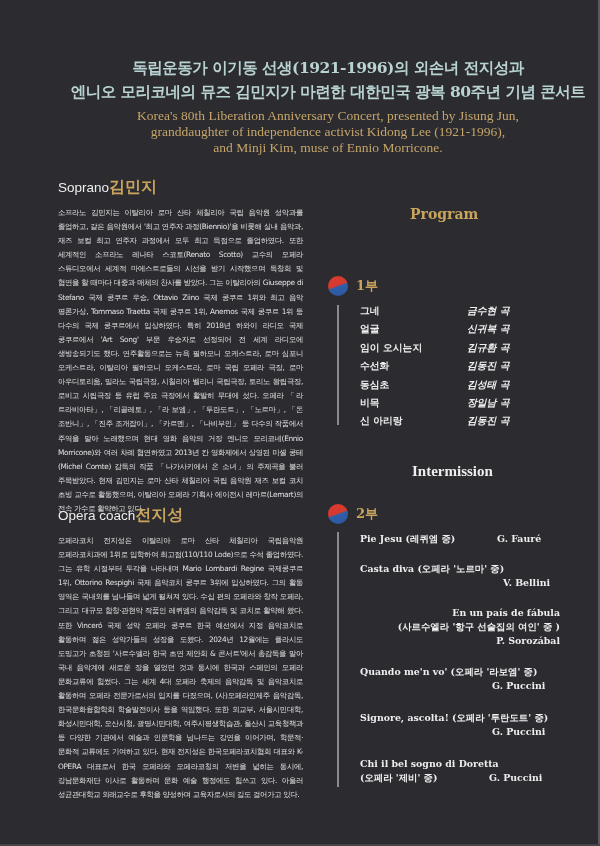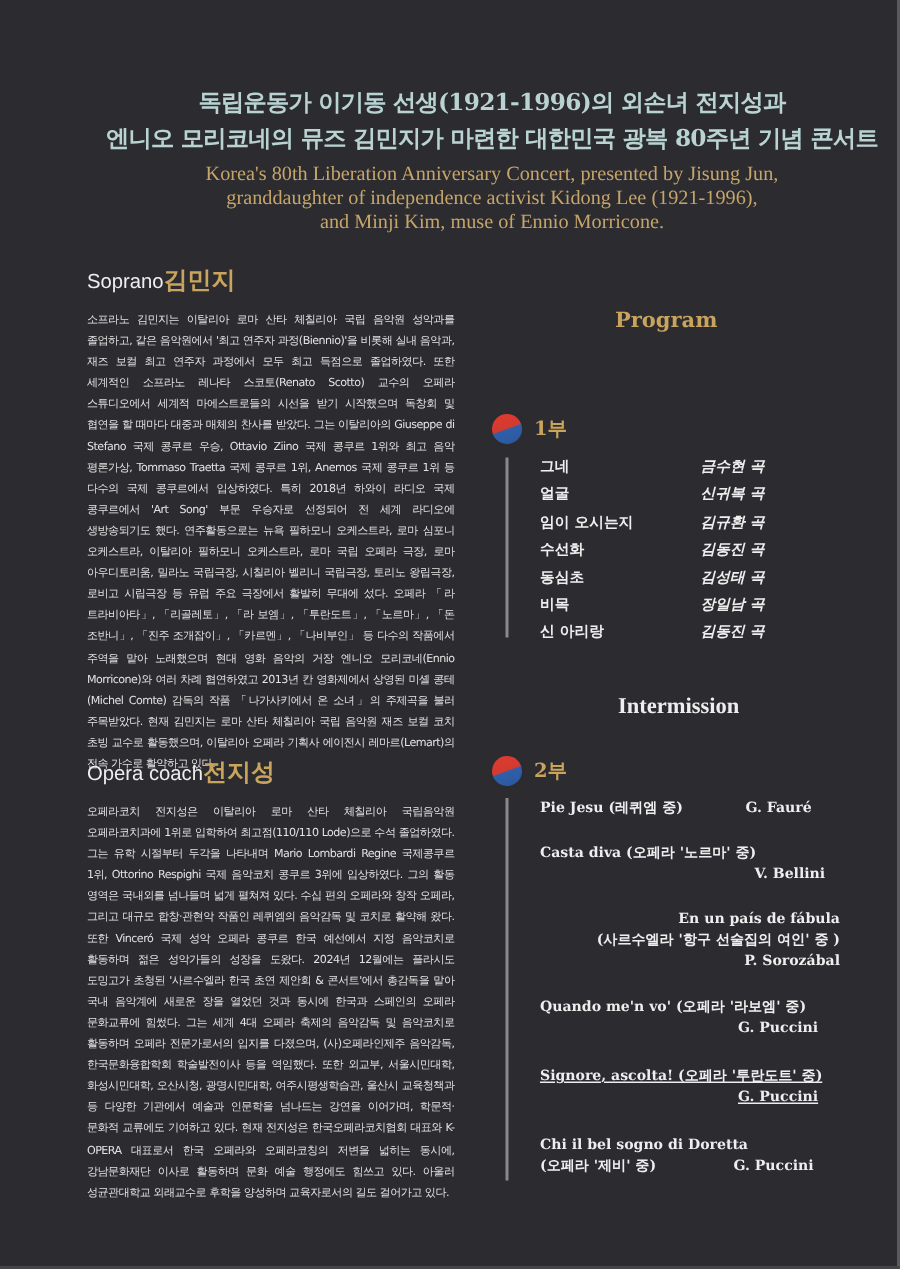--- a/index.html
+++ b/index.html
@@ -154,21 +154,21 @@
   <div>En un país de fábula</div>
   <div>(사르수엘라 '항구 선술집의 여인' 중 )</div>
   <div style="padding-left:121px;">P. Sorozábal</div>
 </div>
 
 <div class="piece" style="top:665px;">
   <div>Quando me'n vo'  (오페라 '라보엠' 중)</div>
   <div style="padding-left:132px;">G. Puccini</div>
 </div>
 
-<div class="piece" style="top:711px;text-decoration:underline;">
+<div class="piece" style="top:711px;">
   <div>Signore, ascolta! (오페라 '투란도트' 중)</div>
   <div style="padding-left:132px;">G. Puccini</div>
 </div>
 
 <div class="piece" style="top:757px;">
   <div>Chi il bel sogno di Doretta</div>
   <div style="position:relative;">
     <span>(오페라 '제비' 중)</span>
     <span style="position:absolute; left:129px;">G. Puccini</span>
   </div>

